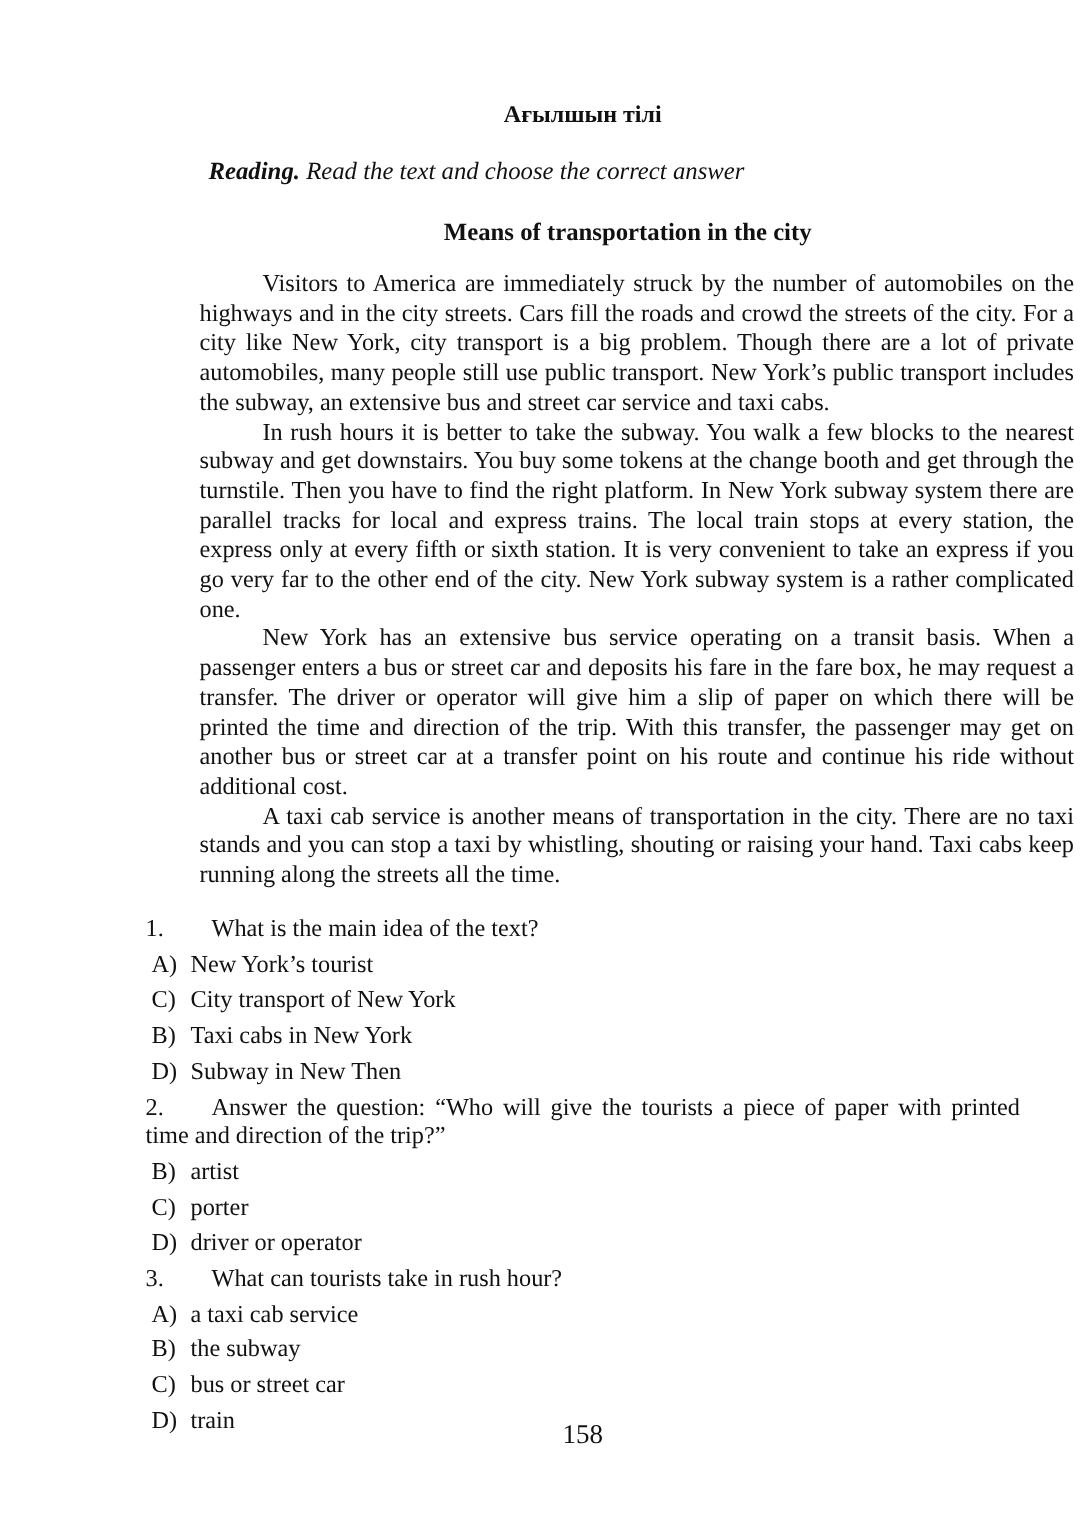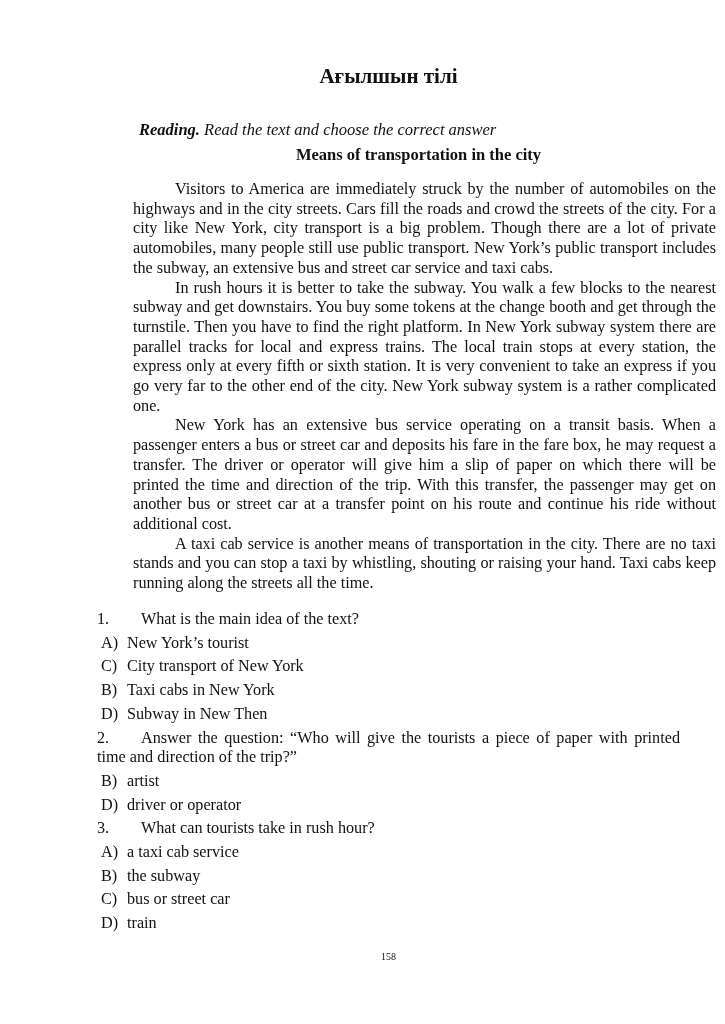--- a/index.html
+++ b/index.html
@@ -7,25 +7,25 @@
     width: 725px; height: 1024px; position: relative; overflow: hidden;
     font-family: "Liberation Serif", "DejaVu Serif", serif;
     color: #111111;
   }
   .page {
     position: absolute; left: 97px; top: 0; width: 583px;
     font-size: 16.2px; line-height: 19.7px;
   }
   .subject {
     position: absolute; top: 67px; left: 0; width: 583px;
-    text-align: center; font-weight: bold; font-size: 21px;
+    text-align: center; font-weight: bold; font-size: 16px;
     padding-left: 0;
   }
   .instruction {
-    position: absolute; top: 120px; left: 42px; font-size: 16.5px;
+    position: absolute; top: 104px; left: 42px; font-size: 16.5px;
     font-style: italic;
   }
   .instruction b { font-style: italic; }
   .title {
     position: absolute; top: 145px; left: 0; width: 583px;
     text-align: center; font-weight: bold; font-size: 16.5px;
     padding-left: 60px; box-sizing: border-box;
   }
   .body-text {
     position: absolute; top: 180px; left: 0; width: 583px; margin-left: 36px;
@@ -37,21 +37,21 @@
     position: absolute; top: 610px; left: 0; width: 583px;
   }
   .q {
     margin: 0; text-align: justify;
   }
   .q .num { display: inline-block; width: 44px; }
   .opt { margin: 4px; }
   .opt .letter { display: inline-block; width: 26px; }
   .page-number {
     position: absolute; top: 947px; left: 0; width: 583px; text-align: center;
-    font-size: 10px; padding-left: 0;
+    font-size: 18px; padding-left: 0;
   }
 </style>
 </head>
 <body>
 
 <div class="page">
   <div class="subject">Ағылшын тілі</div>
 
   <div class="instruction"><b>Reading.</b><span> Read the text and choose the correct answer</span></div>
 
@@ -68,20 +68,21 @@
     <div>
       <p class="q"><span class="num">1.</span><span>What is the main idea of the text?</span></p>
       <p class="opt"><span class="letter">A)</span><span>New York’s tourist</span></p>
       <p class="opt"><span class="letter">C)</span><span>City transport of New York</span></p>
       <p class="opt"><span class="letter">B)</span><span>Taxi cabs in New York</span></p>
       <p class="opt"><span class="letter">D)</span><span>Subway in New Then</span></p>
     </div>
     <div>
       <p class="q"><span class="num">2.</span><span>Answer the question: “Who will give the tourists a piece of paper with printed time and direction of the trip?”</span></p>
       <p class="opt"><span class="letter">B)</span><span>artist</span></p>
+      <p class="opt"><span class="letter">C)</span><span>porter</span></p>
       <p class="opt"><span class="letter">D)</span><span>driver or operator</span></p>
     </div>
     <div>
       <p class="q"><span class="num">3.</span><span>What can tourists take in rush hour?</span></p>
       <p class="opt"><span class="letter">A)</span><span>a taxi cab service</span></p>
       <p class="opt"><span class="letter">B)</span><span>the subway</span></p>
       <p class="opt"><span class="letter">C)</span><span>bus or street car</span></p>
       <p class="opt"><span class="letter">D)</span><span>train</span></p>
     </div>
   </div>

